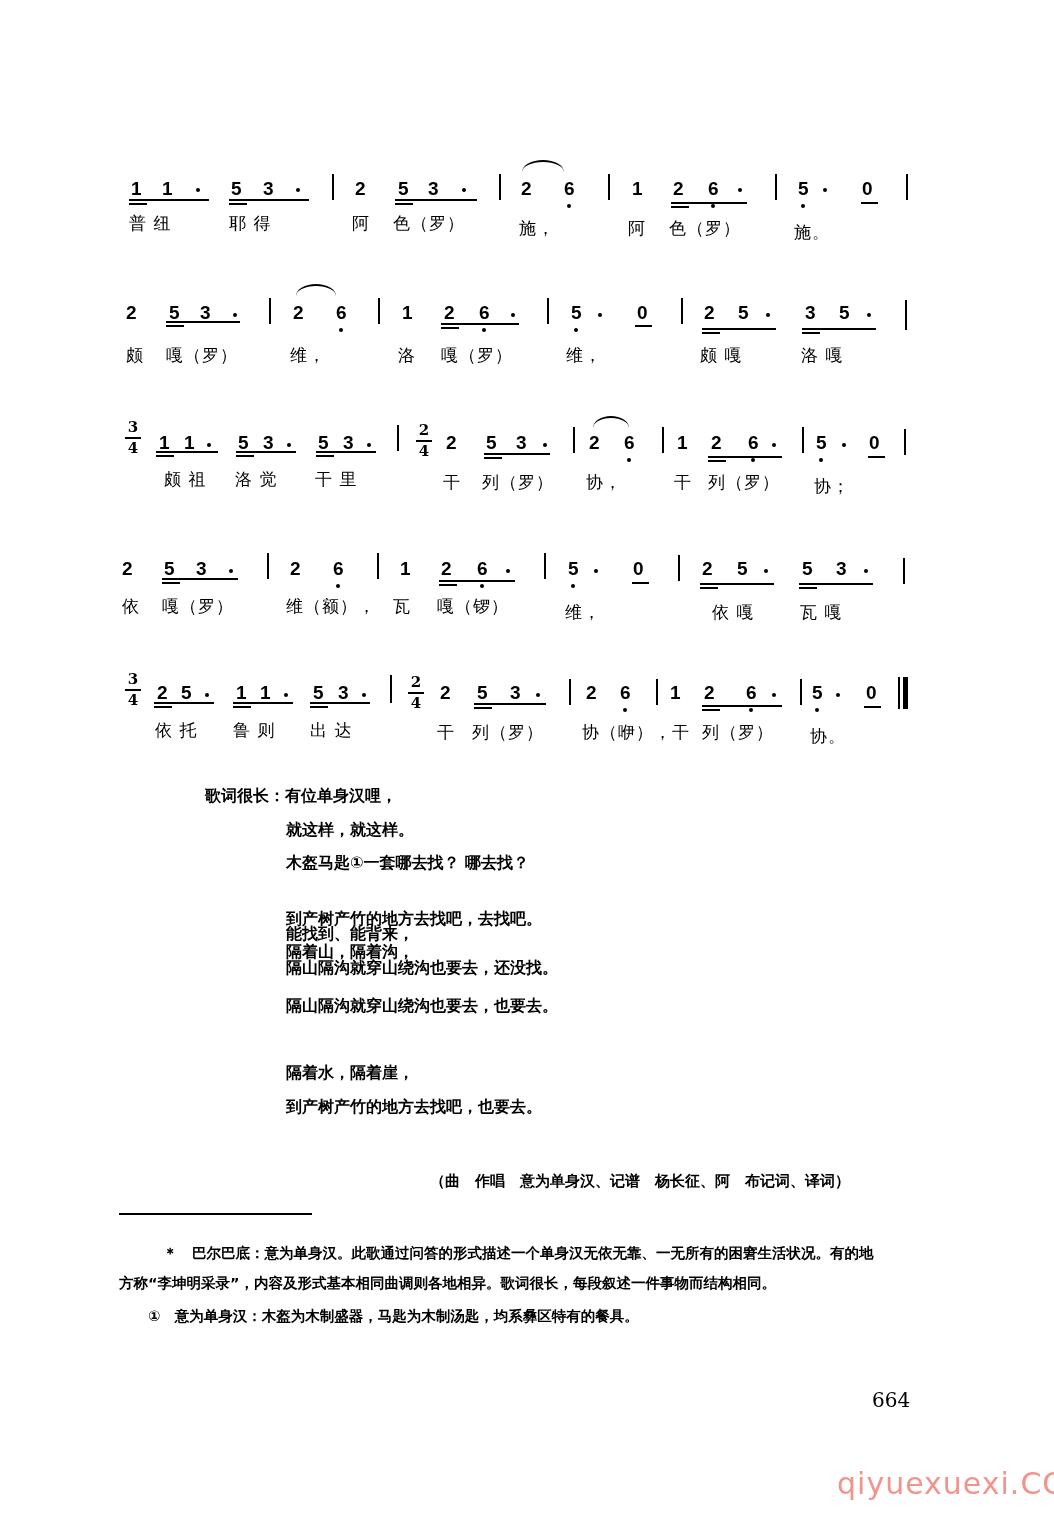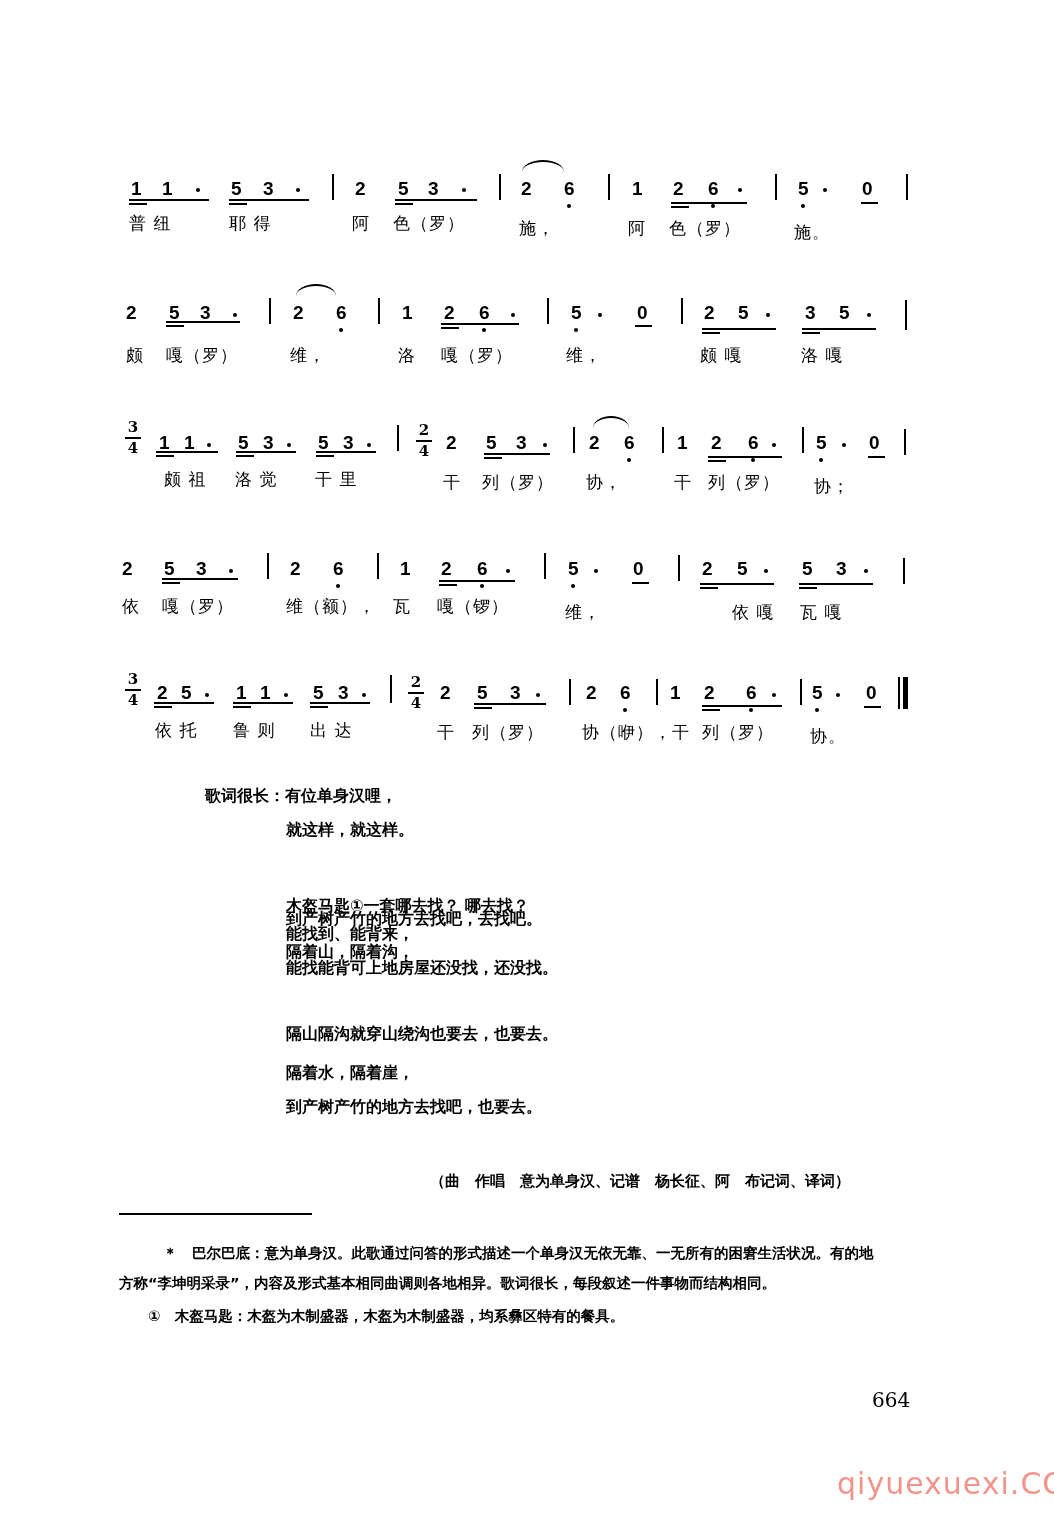--- a/index.html
+++ b/index.html
@@ -213,21 +213,21 @@
   <div class="uline" style="left:799px;top:583px;width:74px"></div>
   <div class="uline" style="left:799px;top:587px;width:18px"></div>
   <div class="bar" style="left:903px;top:558px;height:26px"></div>
 
   <span class="lyric" style="left:122px;top:596px">依</span>
   <span class="lyric" style="left:162px;top:596px">嘎（罗）</span>
   <span class="lyric" style="left:286px;top:596px">维（额），</span>
   <span class="lyric" style="left:393px;top:596px">瓦</span>
   <span class="lyric" style="left:437px;top:596px">嘎（锣）</span>
   <span class="lyric" style="left:565px;top:602px">维，</span>
-  <span class="lyric" style="left:732px;top:602px">依 嘎</span>
+  <span class="lyric" style="left:712px;top:602px">依 嘎</span>
   <span class="lyric" style="left:800px;top:602px">瓦 嘎</span>
 </div>
 
 <div>
   <div class="ts" style="left:125px;top:672px">
     <span>3</span><span class="line"></span><span>4</span>
   </div>
   <span class="note" style="left:157px;top:682px">2</span>
   <span class="note" style="left:181px;top:682px">5</span>
   <span class="aug" style="left:205px;top:693px"></span>
@@ -278,33 +278,33 @@
   <span class="lyric" style="left:472px;top:722px">列（罗）</span>
   <span class="lyric" style="left:582px;top:722px">协（咿），干</span>
   <span class="lyric" style="left:702px;top:722px">列（罗）</span>
   <span class="lyric" style="left:810px;top:726px">协。</span>
 </div>
 
 <div>
   <span class="trans" style="left:205px;top:786px;font-weight:900">歌词很长：</span>
   <span class="trans" style="left:285px;top:786px">有位单身汉哩，</span>
   <span class="trans" style="left:286px;top:820px">就这样，就这样。</span>
-  <span class="trans" style="left:286px;top:896px">木盔马匙①一套哪去找？ 哪去找？</span>
+  <span class="trans" style="left:286px;top:853px">木盔马匙①一套哪去找？ 哪去找？</span>
   <span class="trans" style="left:286px;top:909px">到产树产竹的地方去找吧，去找吧。</span>
   <span class="trans" style="left:286px;top:924px">能找到、能背来，</span>
-  <span class="trans" style="left:286px;top:958px">能找能背可上地房屋还没找，还没找。</span>
+  <span class="trans" style="left:286px;top:958px">隔山隔沟就穿山绕沟也要去，还没找。</span>
   <span class="trans" style="left:286px;top:942px">隔着山，隔着沟，</span>
-  <span class="trans" style="left:286px;top:1024px">隔山隔沟就穿山绕沟也要去，也要去。</span>
+  <span class="trans" style="left:286px;top:996px">隔山隔沟就穿山绕沟也要去，也要去。</span>
   <span class="trans" style="left:286px;top:1063px">隔着水，隔着崖，</span>
   <span class="trans" style="left:286px;top:1097px">到产树产竹的地方去找吧，也要去。</span>
 </div>
 
 <span class="credit" style="left:430px;top:1172px">（曲　作唱　意为单身汉、记谱　杨长征、阿　布记词、译词）</span>
 
 <div class="footrule" style="left:119px;top:1213px;width:193px"></div>
 <div>
   <span class="foot" style="left:163px;top:1244px">＊　巴尔巴底：意为单身汉。此歌通过问答的形式描述一个单身汉无依无靠、一无所有的困窘生活状况。有的地</span>
   <span class="foot" style="left:119px;top:1274px">方称“李坤明采录”，内容及形式基本相同曲调则各地相异。歌词很长，每段叙述一件事物而结构相同。</span>
-  <span class="foot" style="left:148px;top:1307px">①　木盔马匙：木盔为木制盛器，木盔为木制盛器，均系彝区特有的餐具。</span>
+  <span class="foot" style="left:148px;top:1307px">①　意为单身汉：木盔为木制盛器，马匙为木制汤匙，均系彝区特有的餐具。</span>
 </div>
 
 <span class="pagenum" style="left:872px;top:1388px">664</span>
 <span class="watermark" style="left:837px;top:1466px">qiyuexuexi.COM</span>
 
 </body></html>

